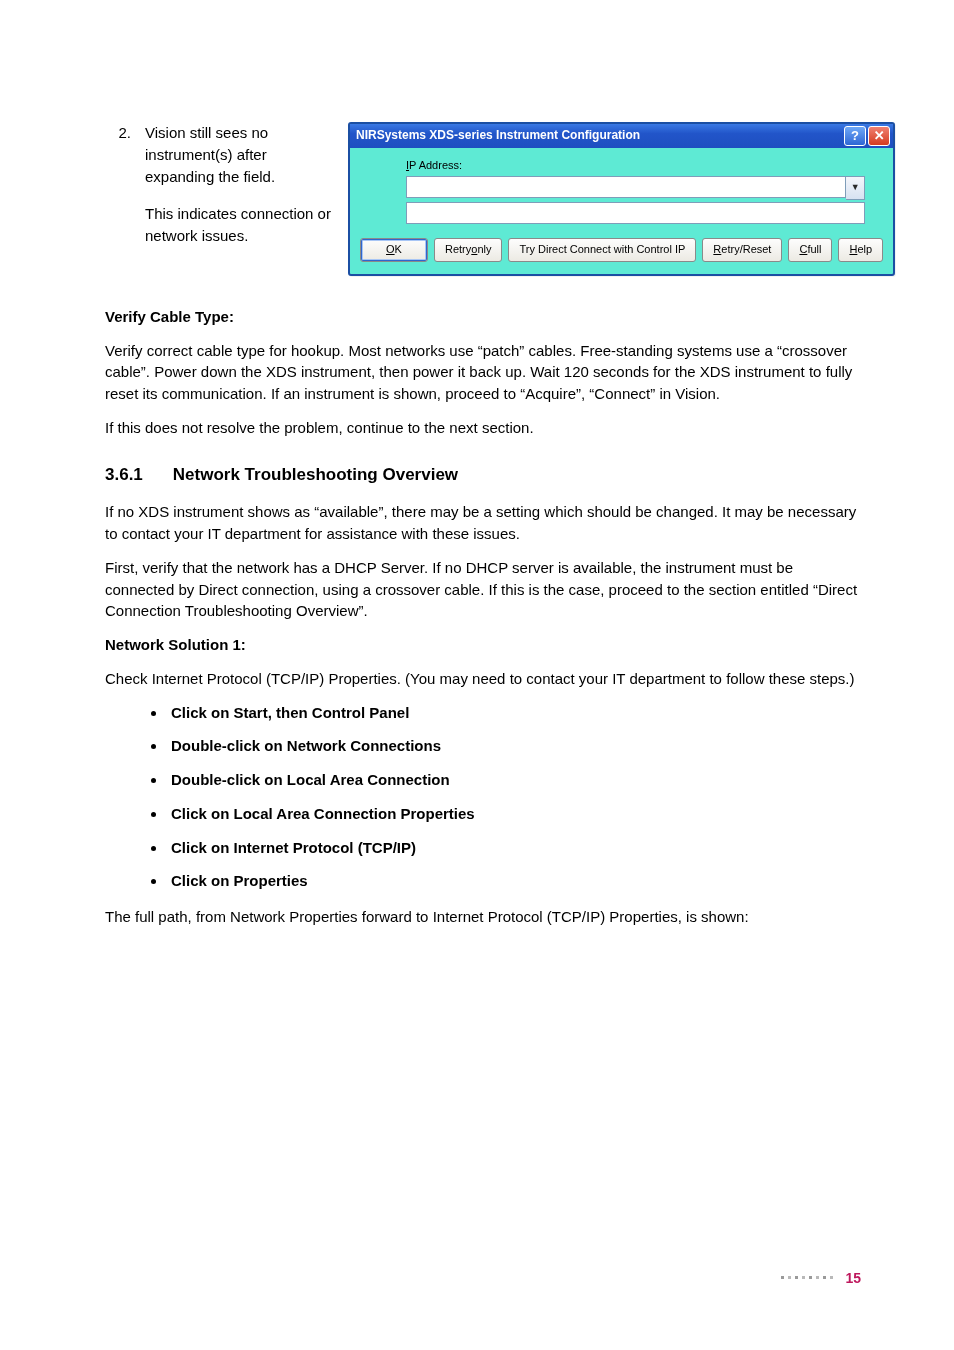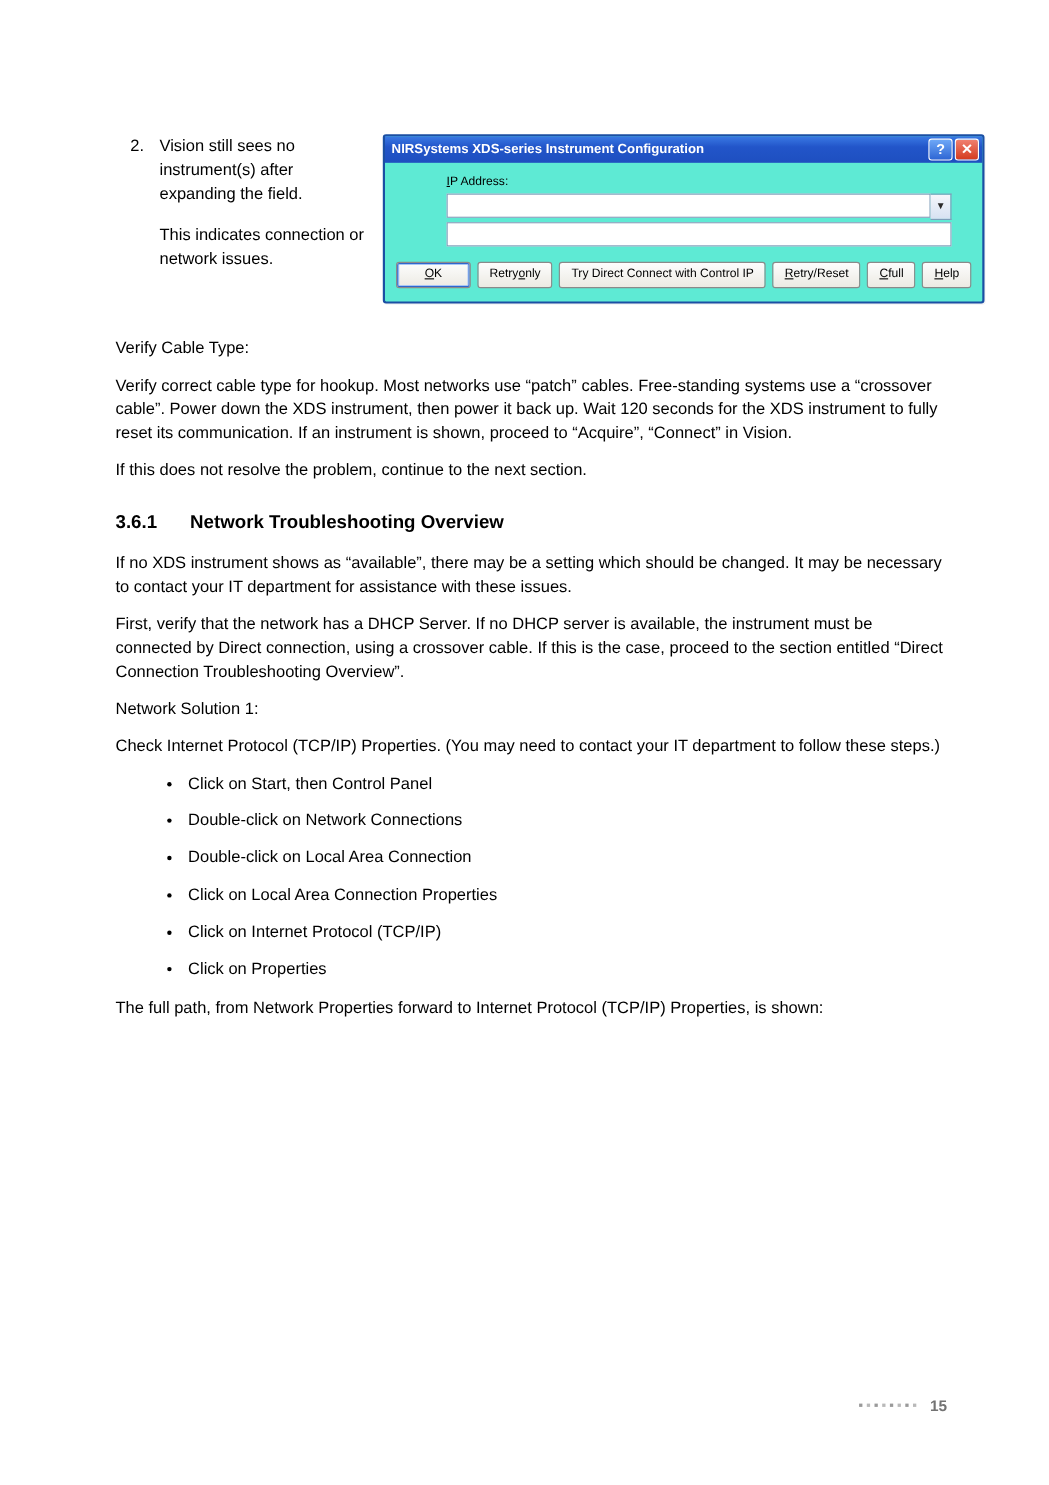--- a/index.html
+++ b/index.html
@@ -119,45 +119,46 @@
   }
   .btn.default {
     box-shadow: 0 0 0 1px #2f66cf inset, 0 0 0 2px #a8c6f5 inset;
   }
   .btn .u { text-decoration: underline; }
   .btn-ok { min-width: 46px; justify-content: center; }
 
   
   .section { margin-top: 30px; }
   .section p { margin: 0 0 12px 0; }
-  .bold { font-weight: normal; }
+  .bold { font-weight: bold; }
   h2.subsection {
     font-size: 17px;
     font-weight: bold;
     margin: 24px 0 14px 0;
     display: flex;
     gap: 30px;
     text-align: right;
   }
   .bullets {
     margin: 4px 0 14px 0;
     padding-left: 62px;
+    font-weight: bold;
   }
   .bullets li { margin: 0 0 12px 0; padding-left: 4px; }
 
   
   .footer {
     position: absolute;
     right: 93px;
     bottom: 62px;
     display: flex;
     align-items: center;
     gap: 12px;
     font-size: 14px;
-    color: #737373;
+    color: #be185d;
   }
   .footer .dots {
     display: flex; gap: 4px;
   }
   .footer .dots span {
     width: 3px; height: 3px; background: #b9b9b9;
   }
   .footer .dots span:nth-child(odd) { background: #9a9a9a; }
   .footer .pg { font-weight: bold; }
 </style>

